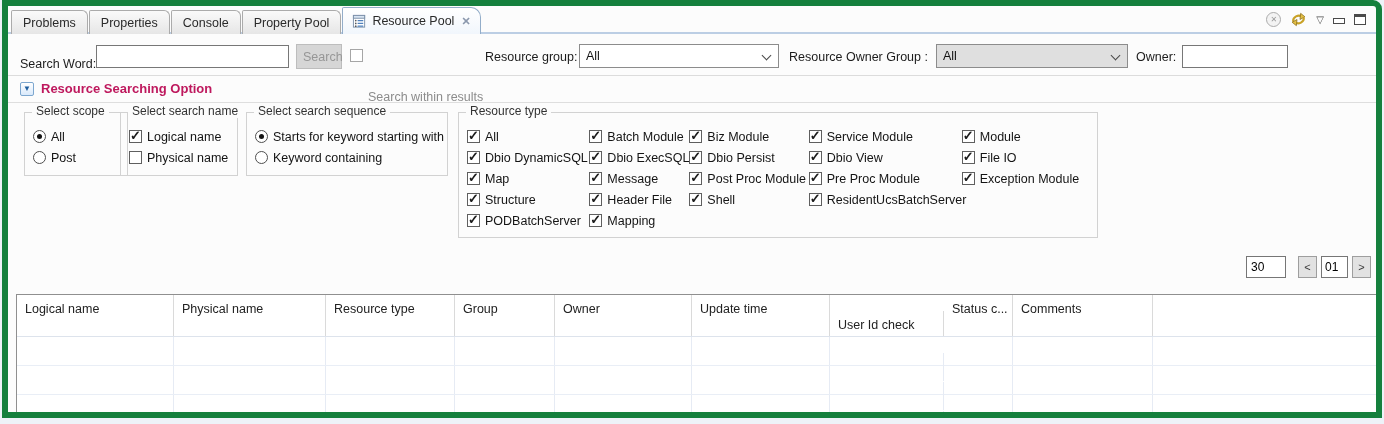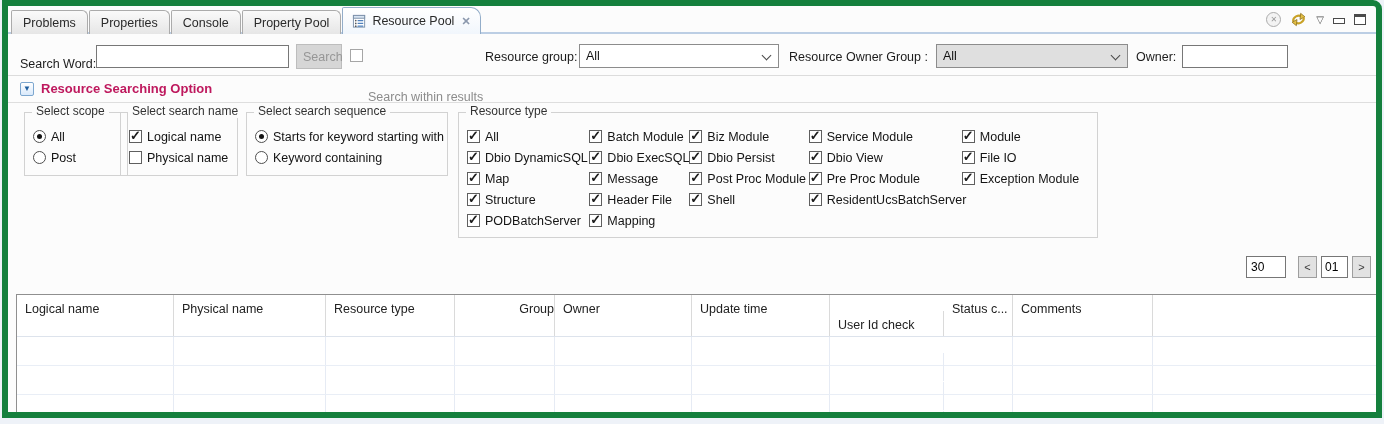--- a/index.html
+++ b/index.html
@@ -74,21 +74,21 @@
 
   
   .tablewrap{position:absolute;left:8px;top:288px;width:1366px;height:123px;background:#fff;
       border:1px solid #8f8f8f;border-bottom:2px solid #6e6e6e;overflow:hidden;}
   .thead{display:flex;height:42px;border-bottom:1px solid #dde3ec;background:#fff;}
   .th{padding:7px 0 0 8px;border-right:1px solid #dadada;font-size:12.5px;color:#222;
       white-space:nowrap;overflow:hidden;}
   .tbody{height:79px;overflow:hidden;}
   .tr{display:flex;height:29px;border-bottom:1px solid #e9eef6;}
   .td{border-right:1px solid #e6ebf4;height:100%;}
-  .c0{width:157px;}.c1{width:152px;}.c2{width:129px;}.c3{width:100px;text-align:right;}.c4{width:137px;}
+  .c0{width:157px;}.c1{width:152px;}.c2{width:129px;}.c3{width:100px;}.c4{width:137px;}
   .c5{width:138px;}.c6{width:114px;margin-top:16px;}.c7{width:69px;}.c8{width:140px;}.c9{flex:1;border-right:none;}
 </style>
 </head>
 <body>
 
 <div class="view">
   <div class="inner">
 
     <div class="tabline"></div>
     <div class="tabbar">

